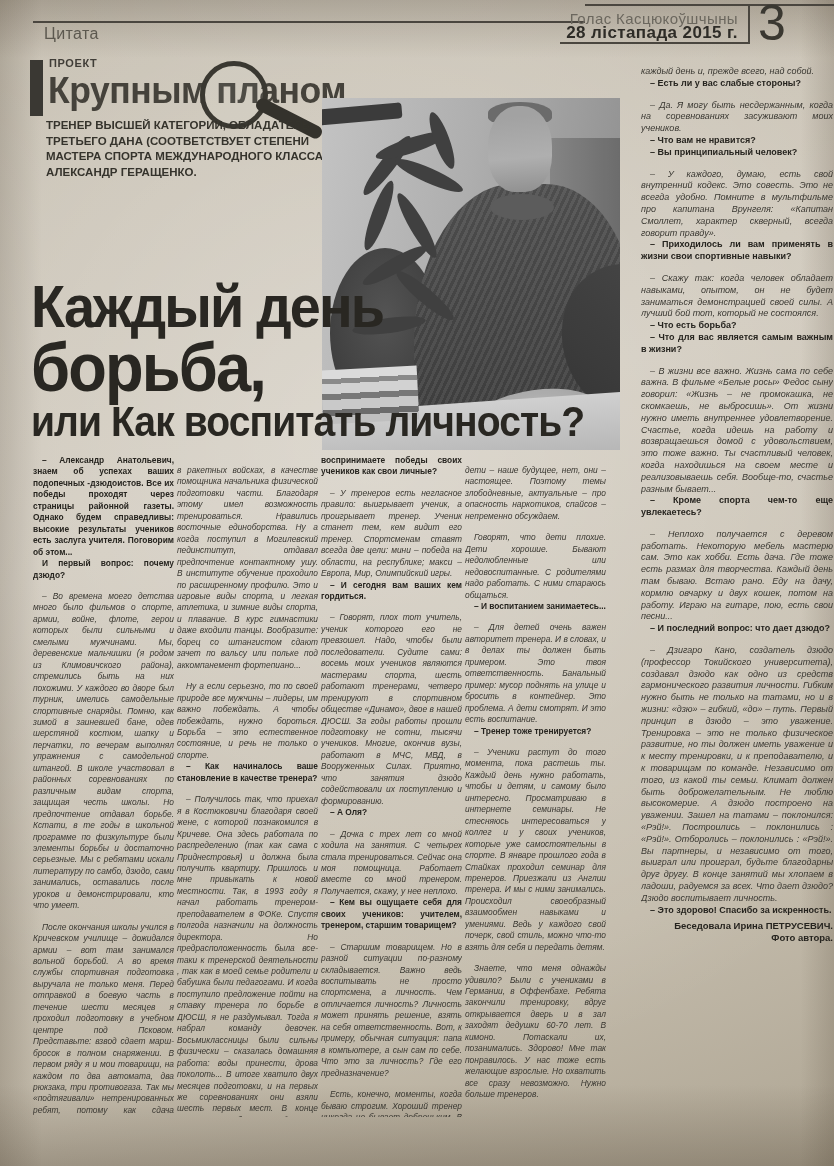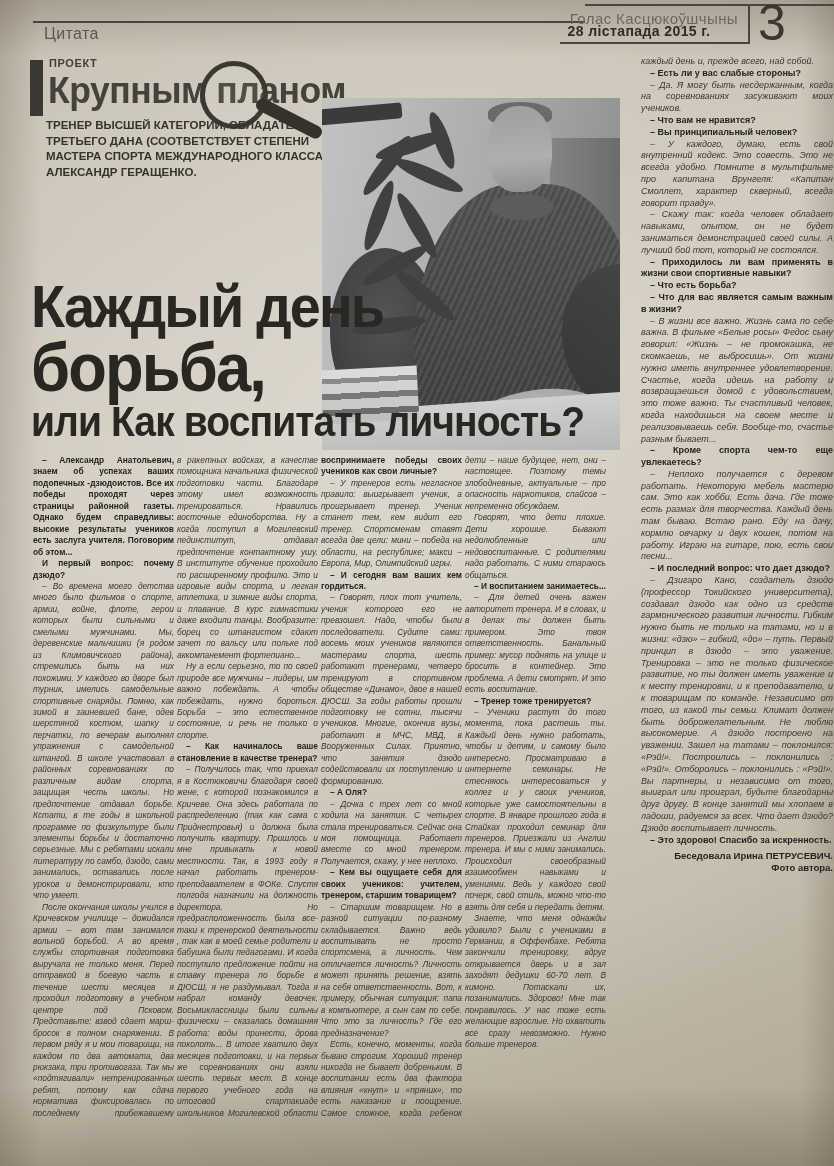--- a/index.html
+++ b/index.html
@@ -11,21 +11,21 @@
       linear-gradient(180deg, rgba(74,62,46,.28), rgba(74,62,46,0) 5%),
       linear-gradient(0deg, rgba(74,62,46,.30), rgba(74,62,46,0) 7%),
       linear-gradient(90deg, rgba(74,62,46,.22), rgba(74,62,46,0) 5%),
       linear-gradient(270deg, rgba(74,62,46,.20), rgba(74,62,46,0) 4%),
       linear-gradient(160deg,#c6bfb1 0%,#cfc8bb 40%,#c3bbab 78%,#afa694 100%);
   }
   
   .rule{position:absolute;background:#4a463f;}
   .quote-label{position:absolute;left:44px;top:25px;font-size:16px;color:#5c584f;letter-spacing:.4px;}
   .masthead{position:absolute;left:560px;top:10px;width:178px;text-align:right;font-size:15px;color:#6b675e;letter-spacing:.4px;}
-  .issue-date{position:absolute;left:540px;top:23px;width:198px;text-align:center;font-size:14px;font-weight:bold;color:#2e2c27;letter-spacing:.4px;}
+  .issue-date{position:absolute;left:540px;top:23px;width:198px;text-align:right;font-size:17px;font-weight:bold;color:#2e2c27;letter-spacing:.4px;}
   .page-number{position:absolute;left:758px;top:-2px;width:70px;font-size:50px;color:#3a3831;line-height:1;}
   
   .kicker-bar{position:absolute;left:30px;top:60px;width:13px;height:56px;background:#3a3833;}
   .kicker{position:absolute;left:49px;top:57px;font-size:11px;font-weight:bold;color:#403d37;letter-spacing:.6px;}
   .project-title{position:absolute;left:48px;top:70px;font-size:37px;font-weight:bold;color:#45423b;letter-spacing:-.5px;transform:scaleX(.96);transform-origin:left;}
   .lens{position:absolute;left:200px;top:61px;width:58px;height:58px;border:5px solid #3a3831;border-radius:50%;background:rgba(255,255,255,.06);}
   .lens-handle{position:absolute;left:253px;top:112px;width:72px;height:13px;background:#34322c;border-radius:6px;transform:rotate(27deg);}
   
   .intro{position:absolute;left:46px;top:118px;width:296px;font-size:11.5px;font-weight:bold;line-height:15.5px;color:#35332c;}
   
@@ -51,21 +51,21 @@
   .photo .books{position:absolute;left:0;bottom:28px;width:96px;height:54px;background:
       linear-gradient(180deg,#e2ddd2 0 9px,#8f8a7e 9px 14px,#d8d3c7 14px 24px,#7d786d 24px 30px,#cfcabd 30px 40px,#6e6a60 40px 46px,#c5c0b3 46px 54px);transform:rotate(-3deg);}
   .photo .plantleaf{position:absolute;width:74px;height:15px;background:#3d4038;border-radius:50%;}
   
   .col{position:absolute;overflow:hidden;text-align:justify;z-index:2;}
   .c14{font-size:8.4px;line-height:11.45px;width:141px;top:455px;height:662px;}
   .col1{left:33px;}  .col2{left:177px;}  .col3{left:321px;}  .col4{left:465px;}
   .col5{left:641px;top:56px;width:192px;height:1100px;font-size:9px;line-height:11.8px;}
   .para{margin:0;text-indent:9px;}
   .para.q,.para.qc{font-weight:bold;font-style:normal;color:#26241f;}
-  .para.a,.para.ac{font-style:italic;color:#393731;}
+  .para.a,.para.ac{font-style:italic;color:#393731;margin-top:10px;}
   .para.ac,.para.qc{text-indent:0;}
   .byline{margin-top:4px;text-align:right;font-weight:bold;font-size:9.5px;color:#26241f;}
   .byline2{text-align:right;font-weight:bold;font-size:9.5px;color:#26241f;}
 </style>
 </head>
 <body>
 
 <div id="page">
 
   <div class="rule" style="left:33px;top:21px;width:552px;height:1.5px;"></div>
@@ -145,22 +145,22 @@
       <p class="para a">Знаете, что меня однажды удивило? Были с учениками в Германии, в Оффенбахе. Ребята закончили тренировку, вдруг открывается дверь и в зал заходят дедушки 60-70 лет. В кимоно. Потаскали их, позанимались. Здорово! Мне так понравилось. У нас тоже есть желающие взрослые. Но охватить все сразу невозможно. Нужно больше тренеров.</p>
     </div>
   <div class="col col5">
     <div>
         <p class="para ac">каждый день и, прежде всего, над собой.</p>
         <p class="para q">– Есть ли у вас слабые стороны?</p>
         <p class="para a">– Да. Я могу быть несдержанным, когда на соревнованиях засуживают моих учеников.</p>
         <p class="para q">– Что вам не нравится?</p>
         <p class="para q">– Вы принципиальный человек?</p>
         <p class="para a">– У каждого, думаю, есть свой внутренний кодекс. Это совесть. Это не всегда удобно. Помните в мультфильме про капитана Врунгеля: «Капитан Смоллет, характер скверный, всегда говорит правду».</p>
+        <p class="para q">– Приходилось ли вам применять в жизни свои спортивные навыки?</p>
         <p class="para a">– Скажу так: когда человек обладает навыками, опытом, он не будет заниматься демонстрацией своей силы. А лучший бой тот, который не состоялся.</p>
-        <p class="para q">– Приходилось ли вам применять в жизни свои спортивные навыки?</p>
         <p class="para q">– Что есть борьба?</p>
         <p class="para q">– Что для вас является самым важным в жизни?</p>
         <p class="para a">– В жизни все важно. Жизнь сама по себе важна. В фильме «Белые росы» Федос сыну говорил: «Жизнь – не промокашка, не скомкаешь, не выбросишь». От жизни нужно иметь внутреннее удовлетворение. Счастье, когда идешь на работу и возвращаешься домой с удовольствием, это тоже важно. Ты счастливый человек, когда находишься на своем месте и реализовываешь себя. Вообще-то, счастье разным бывает...</p>
         <p class="para q">– Кроме спорта чем-то еще увлекаетесь?</p>
         <p class="para a">– Неплохо получается с деревом работать. Некоторую  мебель мастерю сам. Это как хобби. Есть дача. Где тоже есть размах для творчества. Каждый день там бываю. Встаю рано. Еду на дачу, кормлю овчарку и двух кошек, потом на работу. Играю на гитаре, пою, есть свои песни...</p>
         <p class="para q">– И последний вопрос: что дает дзюдо?</p>
         <p class="para a">– Дзигаро Кано, создатель дзюдо (профессор Токийского университета), создавал дзюдо как одно из средств гармонического развития личности. Гибким нужно быть не только на татами, но и в жизни: «дзю» – гибкий, «до» – путь. Первый принцип в дзюдо – это уважение. Тренировка – это не только физическое развитие, но ты должен иметь уважение и к месту тренировки, и к преподавателю, и к товарищам по команде. Независимо от того, из какой ты семьи. Климат должен быть доброжелательным. Не люблю высокомерие. А дзюдо построено на уважении. Зашел на татами – поклонился: «Рэй!». Построились – поклонились : «Рэй!». Отборолись – поклонились : «Рэй!». Вы партнеры, и независимо от того, выиграл или проиграл, будьте благодарны друг другу. В конце занятий мы хлопаем в ладоши, радуемся за всех. Что дает дзюдо? Дзюдо воспитывает личность.</p>
         <p class="para q">– Это здорово! Спасибо за искренность.</p>
       </div>
     <div class="byline">Беседовала Ирина ПЕТРУСЕВИЧ.</div>

